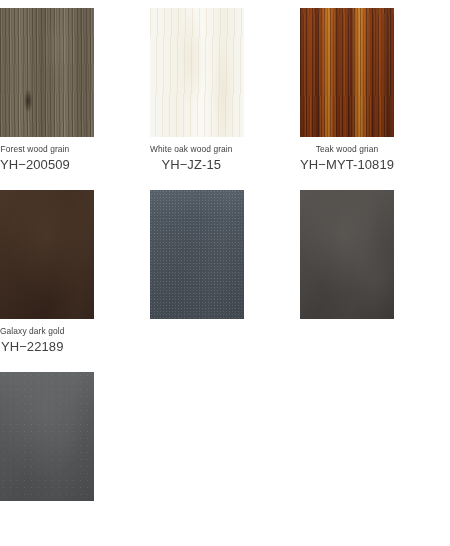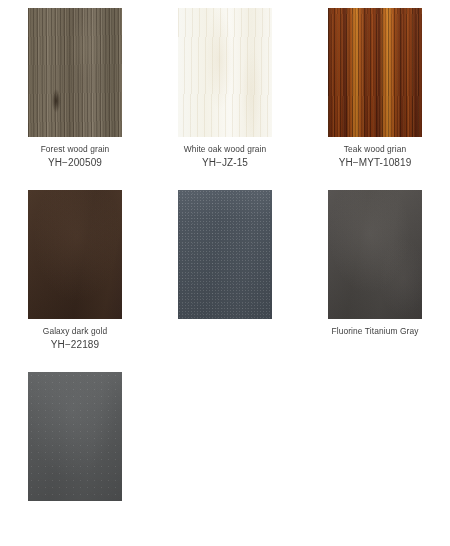--- a/index.html
+++ b/index.html
@@ -21,21 +21,21 @@
   }
   .swatch-grid {
     display: grid;
     grid-template-columns: repeat(3, 150px);
     grid-template-rows: repeat(3, 182px);
     width: 450px;
   }
   .swatch-cell {
     display: flex;
     flex-direction: column;
-    align-items: center;
+    align-items: flex-start;
   }
   .swatch-tile {
     width: 94px;
     height: 129px;
     margin-top: 8px;
     position: relative;
     overflow: hidden;
     background-color: #cccccc;
   }
   .swatch-caption {
@@ -44,21 +44,21 @@
     line-height: 1.42;
   }
   .swatch-name {
     display: block;
     font-size: 8.4px;
     color: #3f3f3f;
     letter-spacing: 0.1px;
   }
   .swatch-code {
     display: block;
-    font-size: 10px;
+    font-size: 13px;
     color: #3f3f3f;
     letter-spacing: 0.1px;
   }
 
   
   .tex, .tex2, .tex3 {
     position: absolute;
     inset: 0;
   }
 
@@ -261,21 +261,20 @@
         <div class="tex3 t-slate-3"></div>
       </div>
     </div>
 
     <div class="swatch-cell">
       <div class="swatch-tile" style="background-color: rgb(75, 72, 70);">
         <div class="tex t-fluorine"></div>
         <div class="tex2 t-fluorine-2"></div>
       </div>
       <div class="swatch-caption">
-        <span class="swatch-name">Fluorine Titanium Gray</span>
       </div>
     </div>
 
     <div class="swatch-cell">
       <div class="swatch-tile" style="background-color: rgb(88, 90, 91);">
         <div class="tex t-galaxygrey"></div>
         <div class="tex2 t-galaxygrey-2"></div>
         <div class="tex3 t-galaxygrey-3"></div>
       </div>
     </div>

